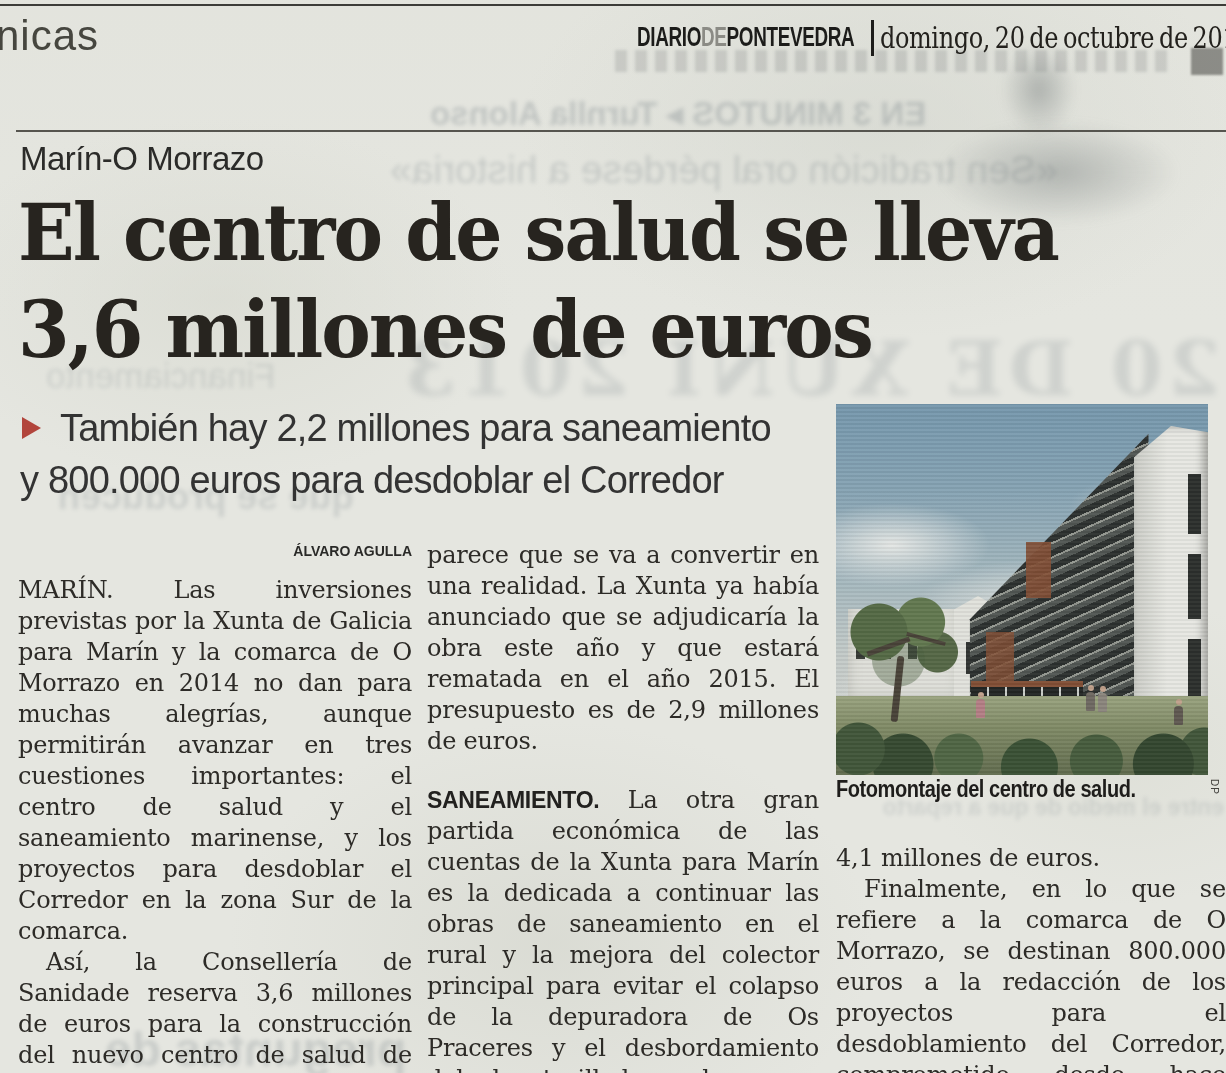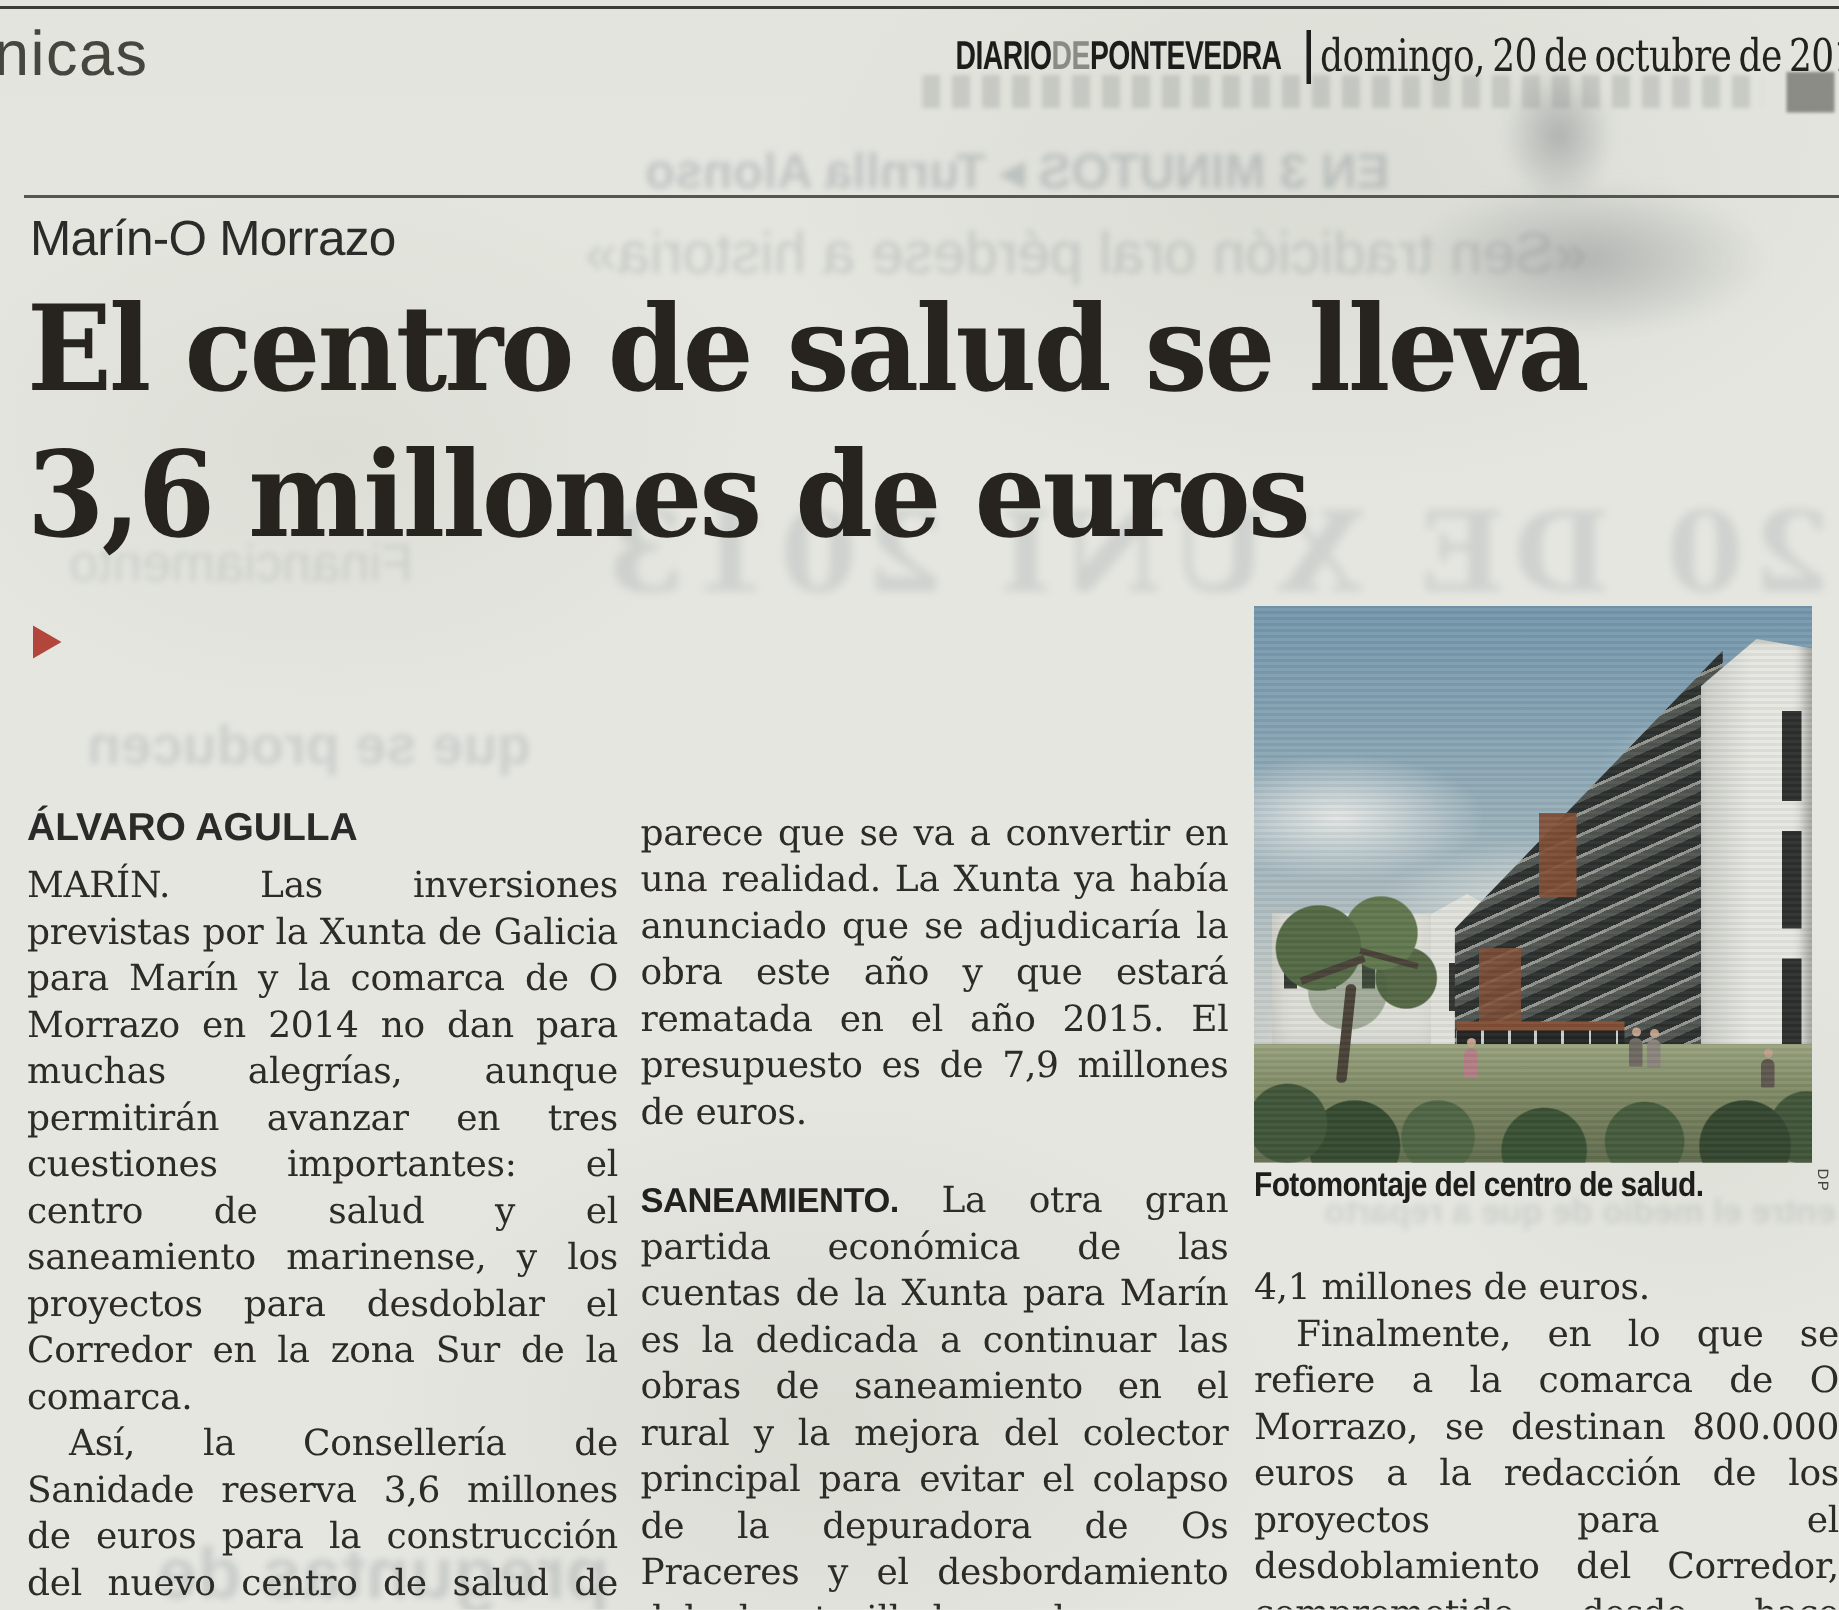--- a/index.html
+++ b/index.html
@@ -61,22 +61,22 @@
       border-top:11px solid transparent;border-bottom:11px solid transparent;
       border-left:19px solid #b2453c;}
 
   
   .col{z-index:5;font-family:"DejaVu Serif",serif;font-size:24px;line-height:31px;
        text-align:justify;letter-spacing:-.2px;color:#2d2b27;}
   .col p{margin:0;}
   .col1{left:18px;top:536px;width:394px;}
   .col2{left:427px;top:540px;width:392px;}
   .col3{left:836px;top:843px;width:390px;}
-  .byline-author{font-family:"Liberation Sans",sans-serif;font-size:26px;font-weight:bold;
-                 color:#2a2a28;text-align:left;letter-spacing:0;}
+  .byline-author{font-family:"Liberation Sans",sans-serif;font-size:14px;font-weight:bold;
+                 color:#2a2a28;text-align:right;letter-spacing:0;}
   .byline-email-row{display:flex;align-items:center;gap:6px;margin-top:4px;
                     font-family:"Liberation Sans",sans-serif;font-size:22px;color:#2c2c2a;
                     text-align:left;letter-spacing:-.3px;}
   .email-icon{display:inline-block;flex:0 0 auto;}
   .body-start{margin-top:8px !important;}
   .indent{text-indent:28px;}
   .lead-sans{font-family:"Liberation Sans",sans-serif;font-weight:bold;font-size:23px;
              letter-spacing:-.3px;color:#22211f;}
   .p2-gap{margin-top:28px !important;}
 
@@ -166,29 +166,33 @@
   <div class="abs brand-bar"></div>
   <div class="abs date">domingo, 20 de octubre de 2013</div>
   <div class="abs header-rule"></div>
 
   <div class="abs kicker">Marín-O Morrazo</div>
   <div class="abs headline">
     <div>El centro de salud se lleva</div>
     <div>3,6 millones de euros</div>
   </div>
   <div class="abs subhead-bullet"></div>
+  <div class="abs subhead">
+    <div class="l1">También hay 2,2 millones para saneamiento</div>
+    <div>y 800.000 euros para desdoblar el Corredor</div>
+  </div>
 
   <div class="abs col col1">
     <div class="byline-author">ÁLVARO AGULLA</div>
     <p class="body-start">MARÍN. Las inversiones previstas por la Xunta de Galicia para Marín y la comarca de O Morrazo en 2014 no dan para muchas alegrías, aunque permitirán avanzar en tres cuestiones importantes: el centro de salud y el saneamiento marinense, y los proyectos para desdoblar el Corredor en la zona Sur de la comarca.</p>
     <p class="indent">Así, la Consellería de Sanidade reserva 3,6 millones de euros para la construcción del nuevo centro de salud de Marín, una vieja aspiración del municipio que ahora</p>
   </div>
 
   <div class="abs col col2">
-    <p>parece que se va a convertir en una realidad. La Xunta ya había anunciado que se adjudicaría la obra este año y que estará rematada en el año 2015. El presupuesto es de 7,9 millones de euros.</p>
+    <p>parece que se va a convertir en una realidad. La Xunta ya había anunciado que se adjudicaría la obra este año y que estará rematada en el año 2015. El presupuesto es de 2,9 millones de euros.</p>
     <p class="p2-gap"><span class="lead-sans">SANEAMIENTO.</span><span> La otra gran partida económica de las cuentas de la Xunta para Marín es la dedicada a continuar las obras de saneamiento en el rural y la mejora del colector principal para evitar el colapso de la depuradora de Os Praceres y el desbordamiento del alcantarillado en las zonas bajas del casco urbano. En este caso, se reservan</span></p>
   </div>
 
   <div class="abs photo">
     <div class="sky"></div>
     <div class="clouds"></div>
     <div class="bldg-left"></div>
     <div class="bldg-left-slits"></div>
     <div class="bldg-gable"></div>
     <div class="gable-slit"></div>

